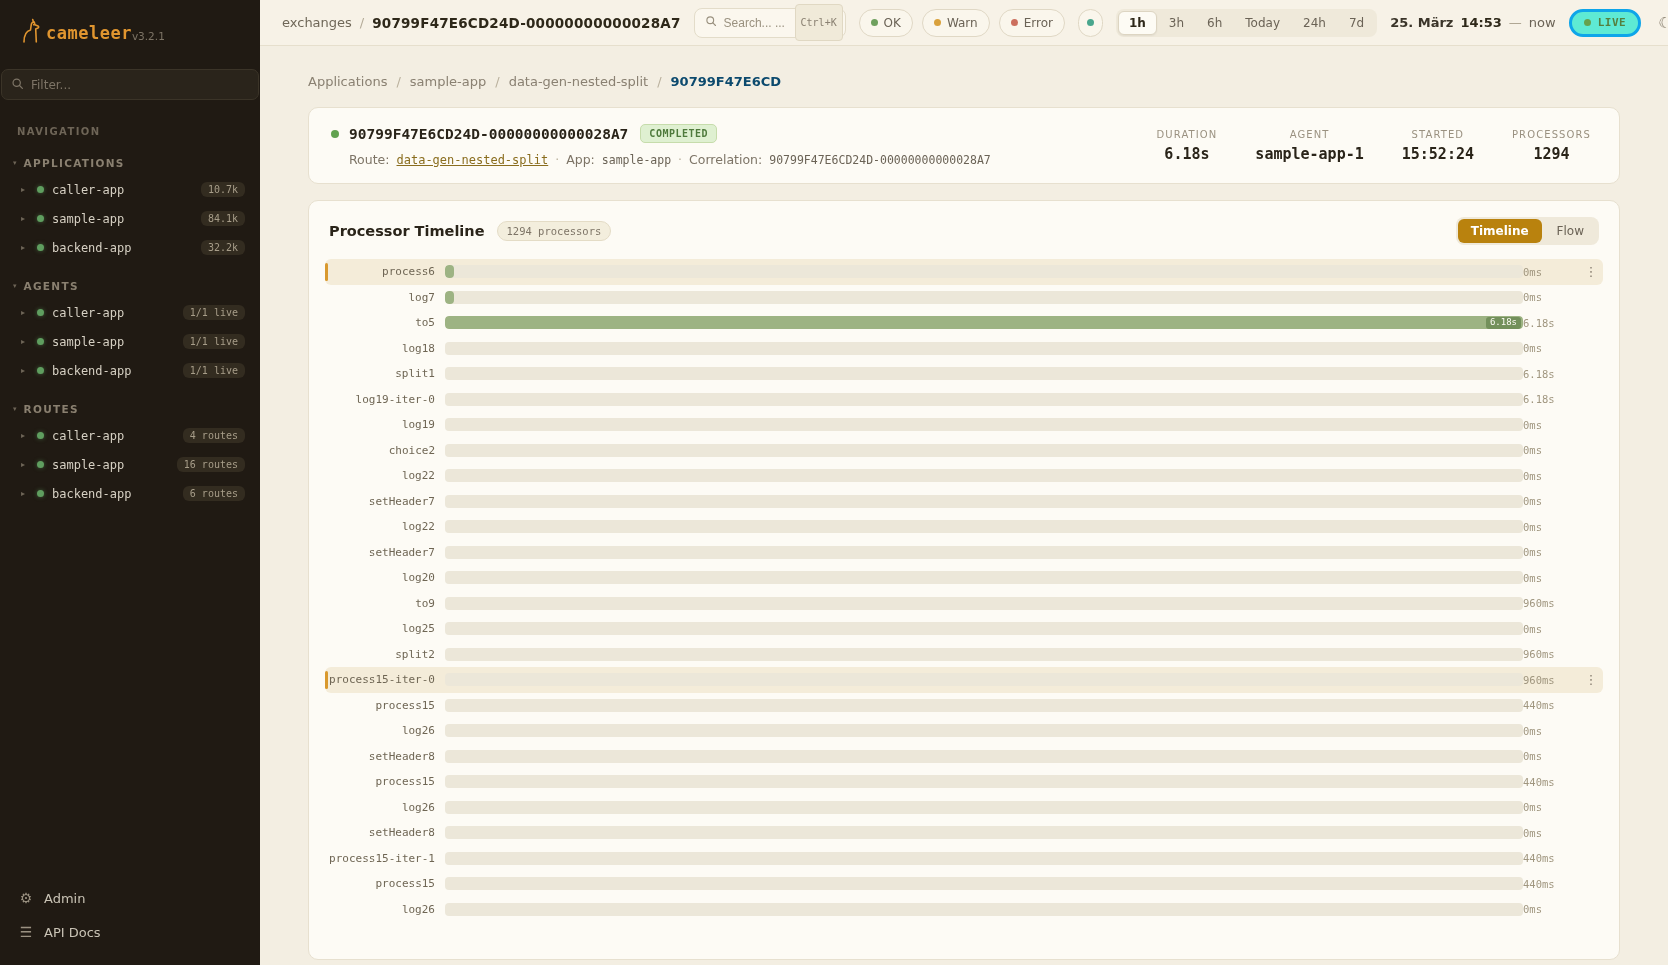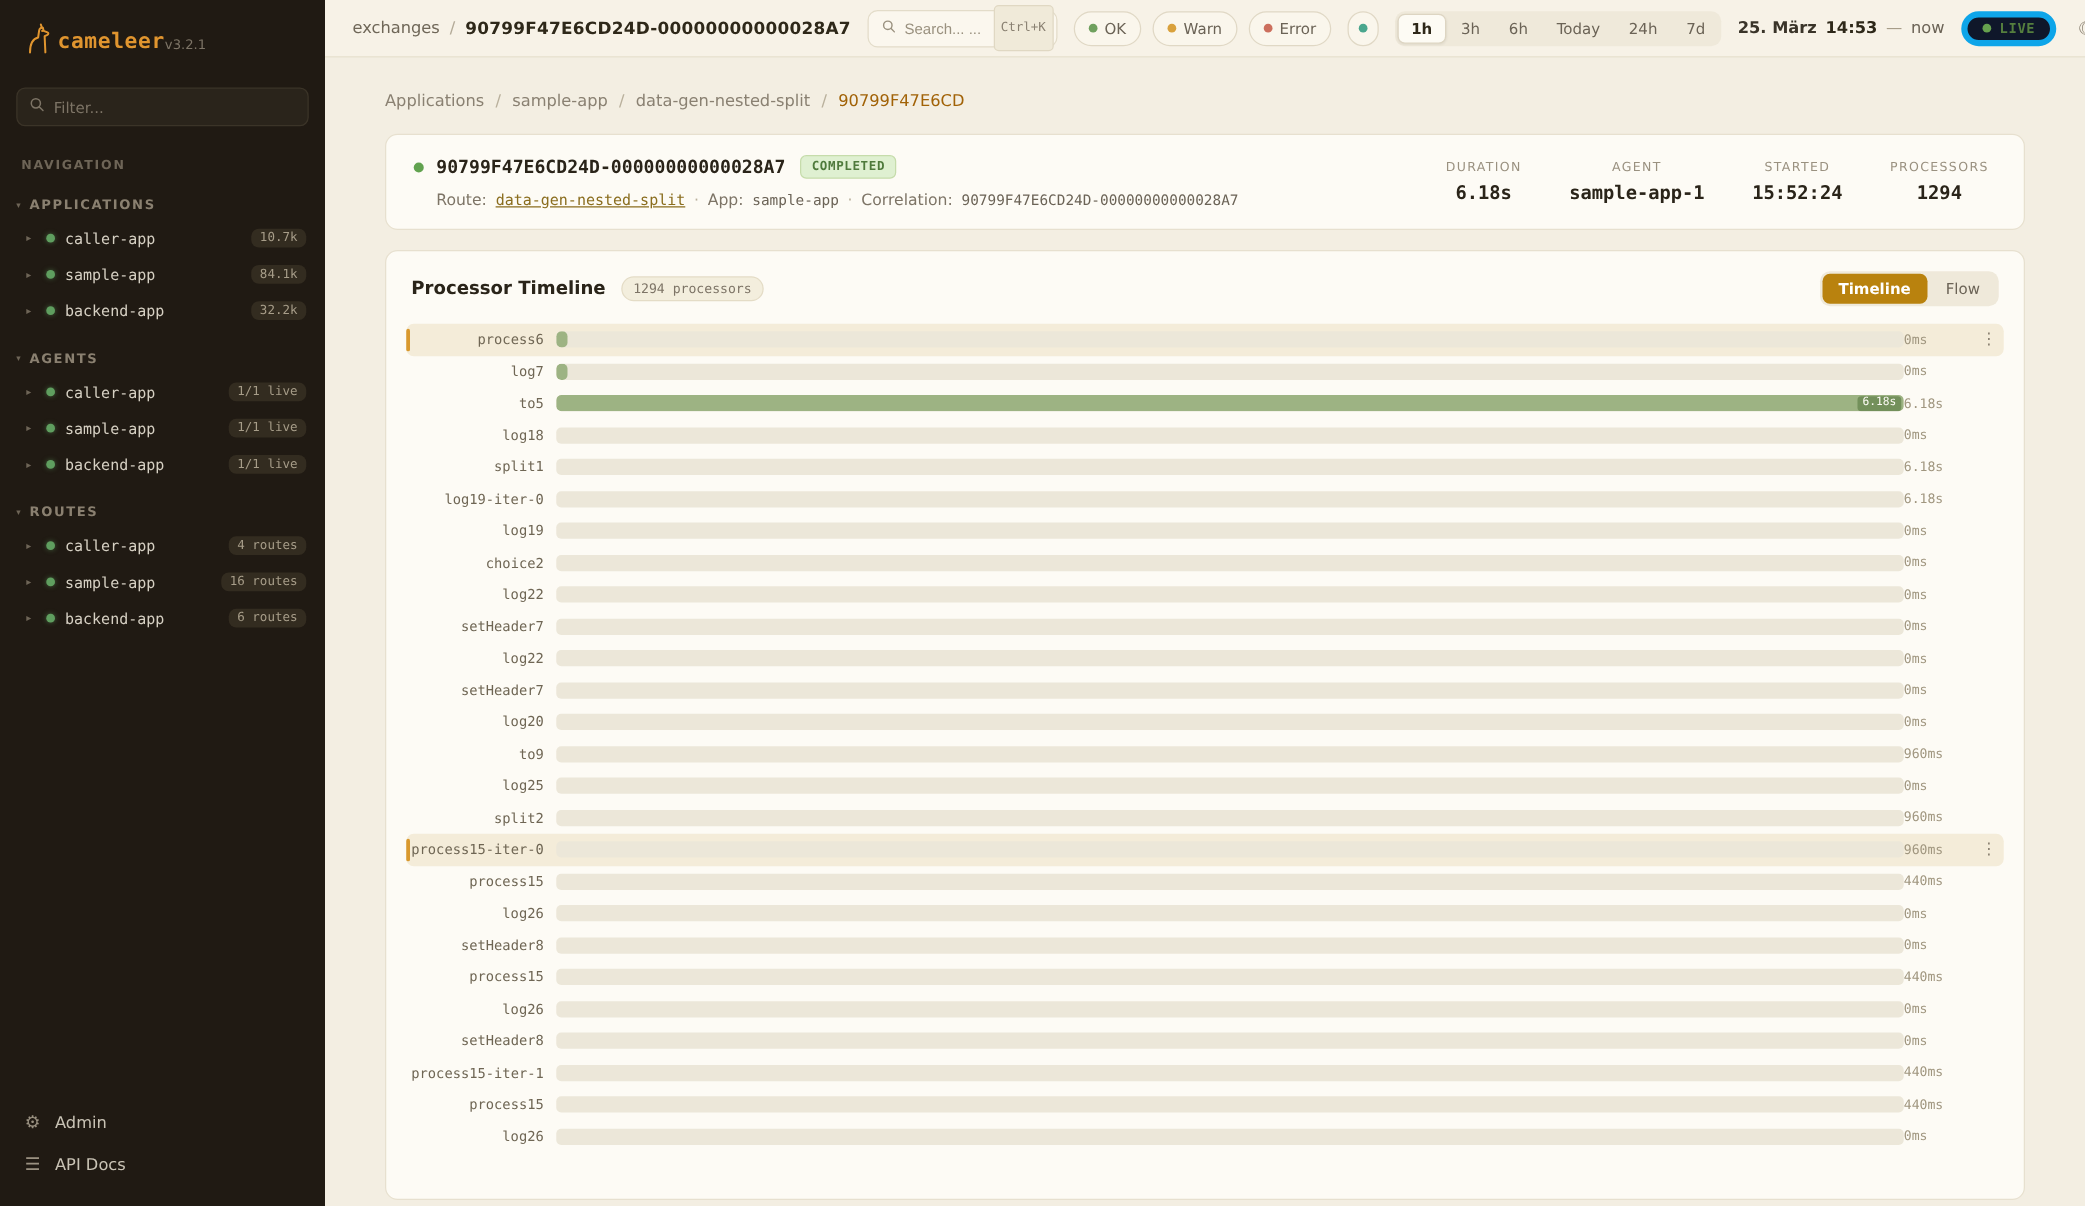--- a/index.html
+++ b/index.html
@@ -15,21 +15,21 @@
 
   
   .sidebar {
     width: 260px; flex: none; background: #201a13; color: #d6d0c3;
     display: flex; flex-direction: column; height: 100%;
   }
   .logo-row { display: flex; align-items: center; gap: 0; padding: 16px 16px 14px; }
   .logo-text { font-family: "DejaVu Sans Mono", monospace; font-size: 17px; font-weight: bold; color: #e0952f; letter-spacing: 0.5px; }
   .logo-ver { font-size: 10.5px; color: #7d7466; margin-top: 6px; }
   .filter-box {
-    margin: 6px 13px 0; height: 31px; background: #2a241b; border: 1px solid #3b3428;
+    margin: 6px 1px 0; height: 31px; background: #2a241b; border: 1px solid #3b3428;
     border-radius: 7px; display: flex; align-items: center; gap: 7px; padding: 0 9px;
   }
   .filter-box input {
     background: transparent; border: none; outline: none; color: #cfc9bc;
     font-size: 12px; width: 100%; font-family: "DejaVu Sans", sans-serif;
   }
   .filter-box input::placeholder { color: #7d7466; }
   .nav-label { margin: 26px 17px 2px; font-size: 10px; letter-spacing: 1.4px; color: #6e6557; font-weight: bold; }
   .sb-section { margin-top: 14px; }
   .sb-section-head { display: flex; align-items: center; gap: 7px; padding: 4px 17px 6px 13px; cursor: default; }
@@ -82,32 +82,32 @@
     border: none; background: transparent; font-size: 12px; color: #6b6356; padding: 5px 11px;
     border-radius: 6px; cursor: pointer; font-family: "DejaVu Sans", sans-serif;
   }
   .time-btn.active { background: #fdfbf4; border: 1px solid #ddd5c2; color: #2e2819; font-weight: bold; padding: 4px 10px; box-shadow: 0 1px 2px rgba(0,0,0,.06); }
   .date-range { display: flex; align-items: center; gap: 7px; white-space: nowrap; font-size: 13px; }
   .date-range .d1 { color: #3a3429; font-weight: 600; }
   .date-range .d2 { color: #2e2819; font-weight: bold; }
   .date-range .dsep { color: #a79d89; }
   .date-range .d3 { color: #6b6356; }
   .live-pill {
-    margin-left: auto; display: flex; align-items: center; gap: 7px; background: #0f172a; border: 5px solid #0ea5e9;
+    margin-left: auto; display: flex; align-items: center; gap: 7px; background: #5eead4; border: 3px solid #0ea5e9;
     border-radius: 999px; height: 28px; padding: 0 12px; cursor: pointer; flex: none;
   }
   .live-dot { width: 7px; height: 7px; border-radius: 50%; background: #66a14e; }
   .live-label { font-family: "DejaVu Sans Mono", monospace; font-size: 11px; font-weight: bold; color: #557f3e; letter-spacing: 0.5px; }
   .moon-btn { font-size: 15px; color: #8a8172; background: none; border: none; cursor: pointer; padding: 4px; }
 
   
   .main { flex: 1; padding: 28px 48px 0; overflow: hidden; }
   .main-crumb { display: flex; align-items: center; gap: 9px; font-size: 13px; margin-bottom: 18px; }
   .main-crumb .mc-item { color: #8a8172; cursor: pointer; }
-  .main-crumb .mc-item.current { color: #a16207; font-weight: normal; cursor: default; }
+  .main-crumb .mc-item.current { color: #0c4a6e; font-weight: bold; cursor: default; }
   .main-crumb .mc-sep { color: #b9b09c; }
 
   .card { background: #fdfbf5; border: 1px solid #e7e0cf; border-radius: 10px; }
   .exchange-card { display: flex; align-items: center; padding: 16px 22px; gap: 24px; }
   .ex-left { display: flex; gap: 10px; flex: 1; min-width: 0; }
   .ex-dot { width: 8px; height: 8px; border-radius: 50%; background: #61a24f; margin-top: 6px; flex: none; }
   .ex-title-row { display: flex; align-items: center; gap: 12px; }
   .ex-title { font-family: "DejaVu Sans Mono", monospace; font-size: 14.5px; font-weight: bold; color: #2a2419; }
   .status-badge {
     background: #dff0d1; border: 1px solid #c6dcab; color: #4f7a3c; border-radius: 5px;

